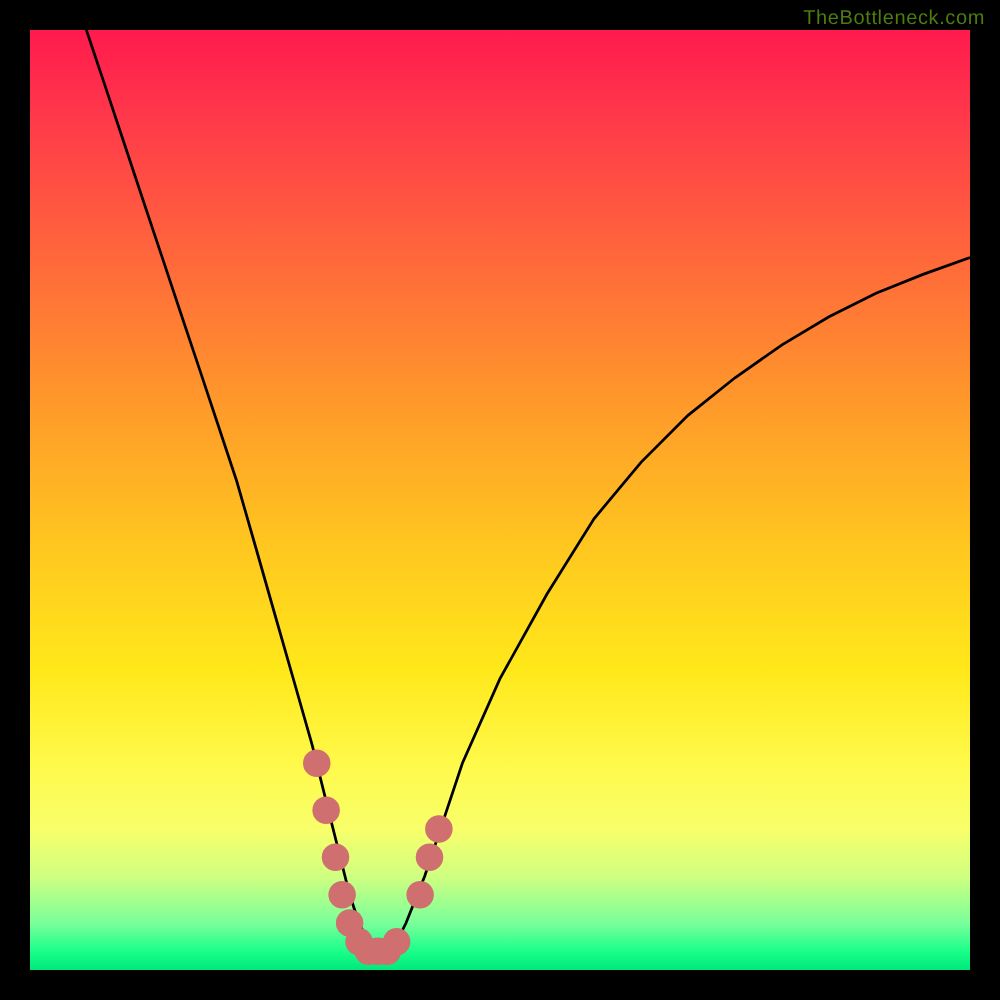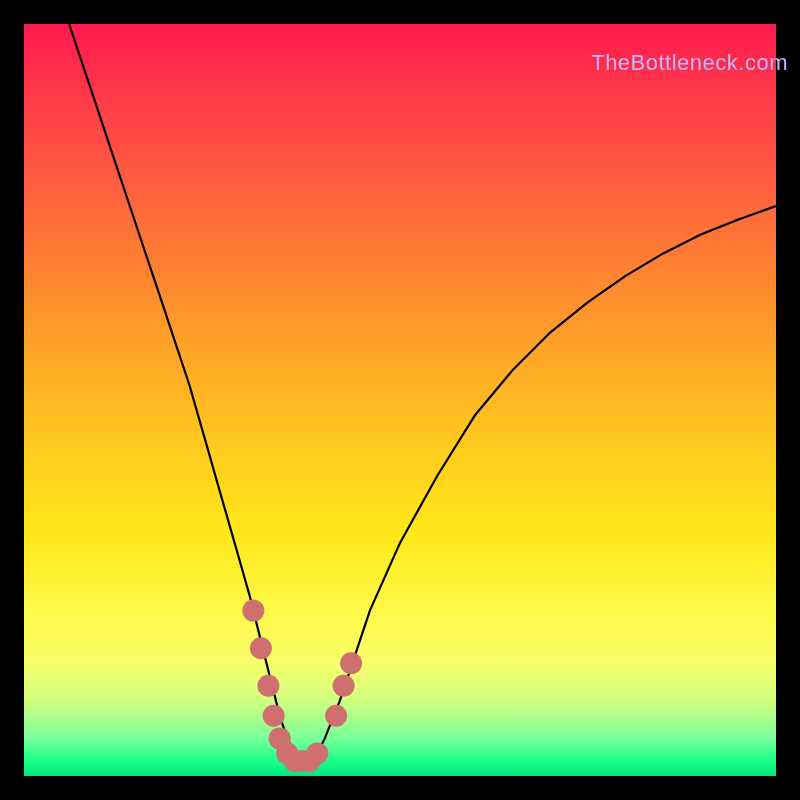--- a/index.html
+++ b/index.html
@@ -29,25 +29,24 @@
       #d0ff80 90%,
       #7aff9a 95%,
       #1aff8a 98%,
       #00e87a 100%
     );
   }
   .watermark {
     position: absolute;
     top: 6px;
     right: 12px;
-    color: #c4b5fd;
-    font-size: 22px;
+    color: #4d7c0f;
+    font-size: 16px;
     letter-spacing: 0.5px;
     user-select: none;
-    margin-top: 44px;
   }
   svg.curve {
     position: absolute;
     left: 0;
     top: 0;
     width: 752px;
     height: 752px;
   }
 </style>
 </head>

